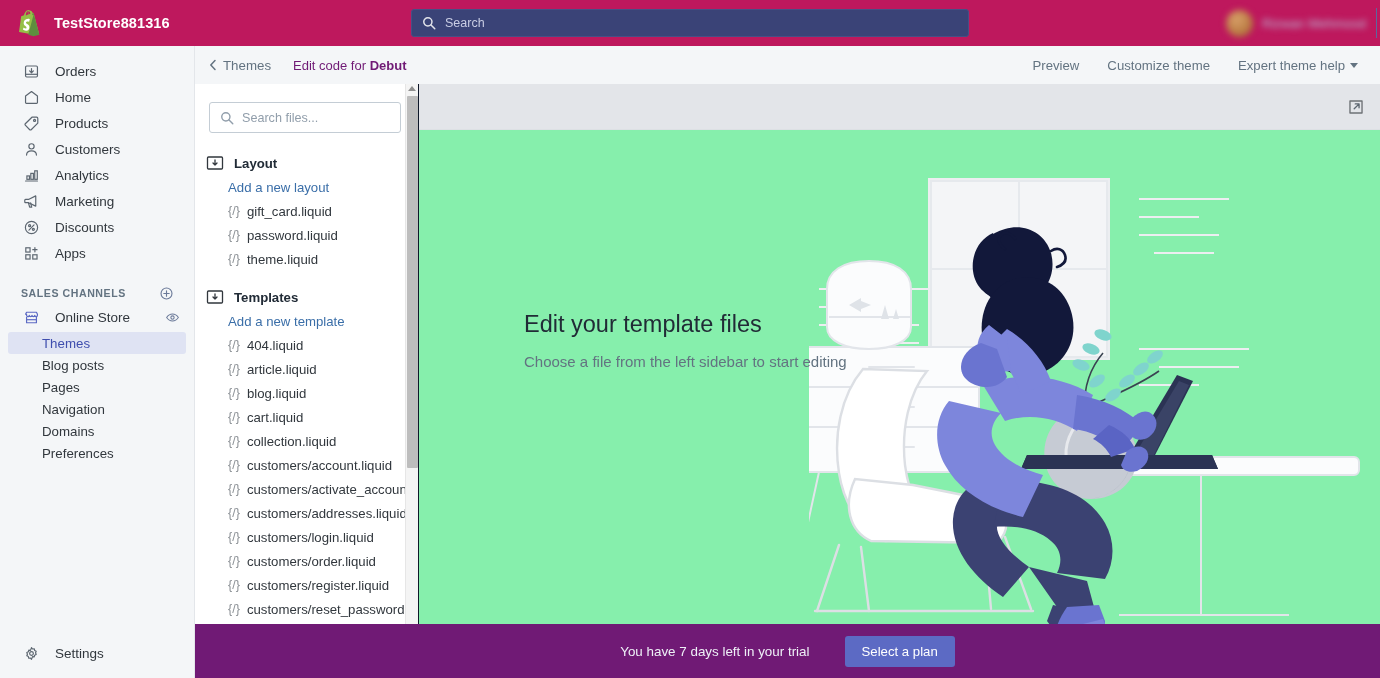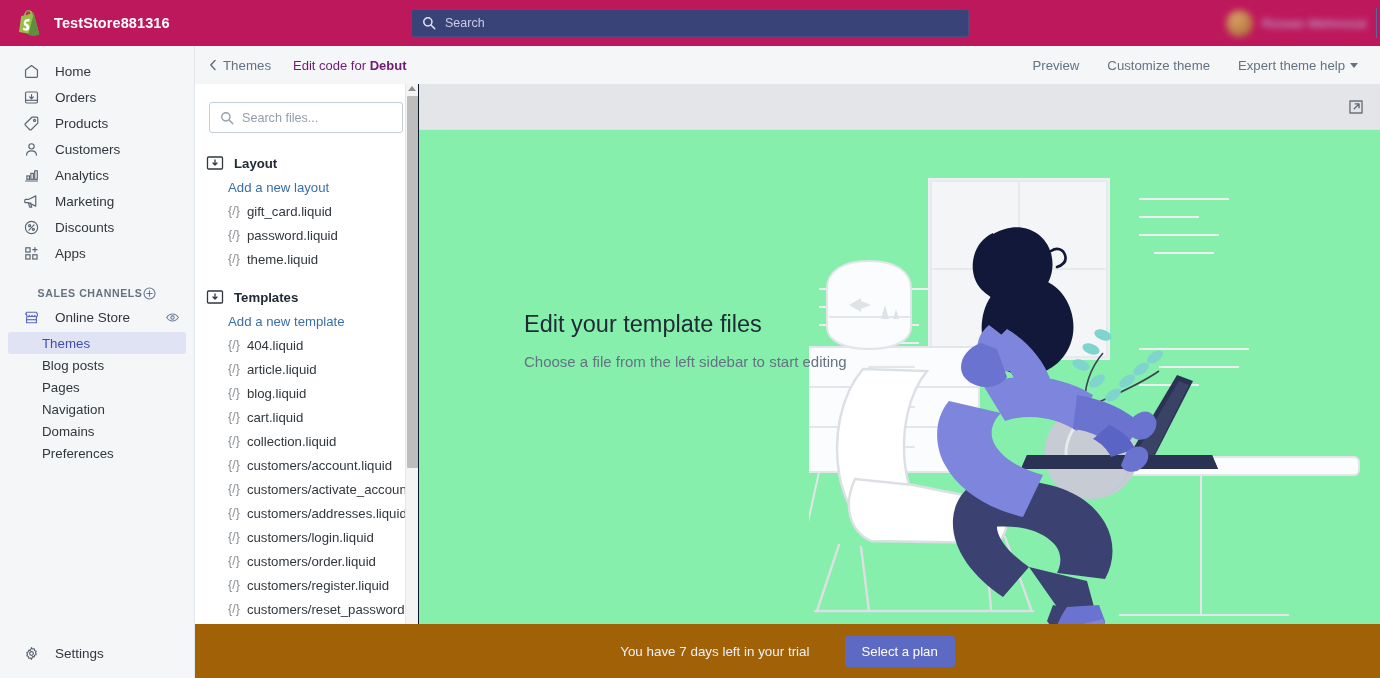--- a/index.html
+++ b/index.html
@@ -59,21 +59,21 @@
   .nav-item {
     display: flex; align-items: center; gap: 14px;
     height: 26px; margin: 0 8px; padding-left: 13px; border-radius: 3px;
     cursor: pointer; color: #31373d; font-size: 13.5px;
   }
   .nav-list { padding-top: 12px; }
   .nav-list .nav-item { margin-bottom: 0; }
   .nav-item .nav-ico { width: 20px; height: 20px; display: flex; align-items: center; justify-content: center; flex: none; }
 
   .section-head {
-    display: flex; align-items: center; justify-content: center;
+    display: flex; align-items: center; justify-content: space-between;
     padding: 0 20px 0 21px; height: 22px; margin-top: 16px;
   }
   .section-title {
     color: #637381; font-size: 10.6px; font-weight: bold; letter-spacing: .55px;
   }
   .sub-item {
     height: 22px; margin: 0 8px 0 8px; padding-left: 34px;
     display: flex; align-items: center; border-radius: 3px;
     font-size: 13.3px; color: #31373d; cursor: pointer;
   }
@@ -94,21 +94,21 @@
   }
   .edit-title { margin-left: 22px; font-size: 13px; color: #701a75; }
   .edit-title b { font-weight: bold; }
   .header-actions { margin-left: auto; display: flex; align-items: center; gap: 28px; padding-right: 22px; }
   .header-link { color: #637381; font-size: 13.2px; cursor: pointer; white-space: nowrap; }
   .caret { display: inline-block; margin-left: 5px; border-left: 4px solid transparent; border-right: 4px solid transparent; border-top: 5px solid #637381; vertical-align: 2px; }
 
   
   .filepanel {
     position: absolute; top: 84px; left: 195px; width: 224px; height: 540px;
-    background: #fff; border-right: 2px solid #0f172a; overflow: hidden;
+    background: #fff; border-right: 4px solid #0f172a; overflow: hidden;
   }
   .file-search {
     margin: 18px 14px 0 14px; height: 31px;
     border: 1px solid #c4cdd5; border-radius: 3px; background: #fff;
     display: flex; align-items: center; gap: 8px; padding-left: 10px; cursor: text;
   }
   .file-search-text { color: #919eab; font-size: 12.6px; }
   .tree { margin-top: 18px; }
   .folder {
     display: flex; align-items: center; gap: 10px; padding-left: 11px; height: 24px;
@@ -160,21 +160,21 @@
   .empty-title {
     font-size: 23.5px; color: #212b36; font-weight: normal; margin-bottom: 13px;
   }
   .empty-sub { font-size: 15px; color: #637381; line-height: 22px; }
 
   .illus { position: absolute; left: 390px; top: 85px; width: 560px; height: 455px; }
 
   
   .trialbar {
     position: absolute; bottom: 0; left: 195px; width: 1185px; height: 54px;
-    background: #a16207;
+    background: #701a75;
     display: flex; align-items: center; justify-content: center; gap: 35px;
   }
   .trial-text { color: #eef0f7; font-size: 13.4px; }
   .plan-btn {
     background: #5c6ac4; color: #fff; border: none; border-radius: 3px;
     padding: 8px 17px; font-size: 13.2px; cursor: pointer;
     font-family: "Liberation Sans", sans-serif;
   }
 </style>
 </head>
@@ -212,35 +212,35 @@
     </div>
     <div class="topbar-divider"></div>
   </div>
 
   <div class="leftnav">
     <div class="nav-list">
 
       <div class="nav-item">
         <span class="nav-ico">
           <svg width="17" height="17" viewBox="0 0 20 20" fill="none" stroke="#5c6670" stroke-width="1.4" stroke-linejoin="round">
-            <path d="M3 8.3L10 3l7 5.3V16a1 1 0 01-1 1H4a1 1 0 01-1-1V8.3z"></path>
-          </svg>
-        </span>
-        <span>Home</span>
-      </div>
-
-      <div class="nav-item">
-        <span class="nav-ico">
-          <svg width="17" height="17" viewBox="0 0 20 20" fill="none" stroke="#5c6670" stroke-width="1.4" stroke-linejoin="round">
             <rect x="3" y="3.5" width="14" height="13" rx="1.4"></rect>
             <path d="M10 6.5v5m0 0l-2.2-2.2M10 11.5l2.2-2.2" stroke-linecap="round"></path>
             <path d="M3 13.3h14"></path>
           </svg>
         </span>
         <span>Orders</span>
+      </div>
+
+      <div class="nav-item">
+        <span class="nav-ico">
+          <svg width="17" height="17" viewBox="0 0 20 20" fill="none" stroke="#5c6670" stroke-width="1.4" stroke-linejoin="round">
+            <path d="M3 8.3L10 3l7 5.3V16a1 1 0 01-1 1H4a1 1 0 01-1-1V8.3z"></path>
+          </svg>
+        </span>
+        <span>Home</span>
       </div>
 
       <div class="nav-item">
         <span class="nav-ico">
           <svg width="17" height="17" viewBox="0 0 20 20" fill="none" stroke="#5c6670" stroke-width="1.4" stroke-linejoin="round">
             <path d="M10.5 2.6H16a1.4 1.4 0 011.4 1.4v5.5L9.6 17.3a1.2 1.2 0 01-1.7 0L2.7 12a1.2 1.2 0 010-1.7l7.8-7.7z"></path>
             <circle cx="13.6" cy="6.4" r="1.2"></circle>
           </svg>
         </span>
         <span>Products</span>

